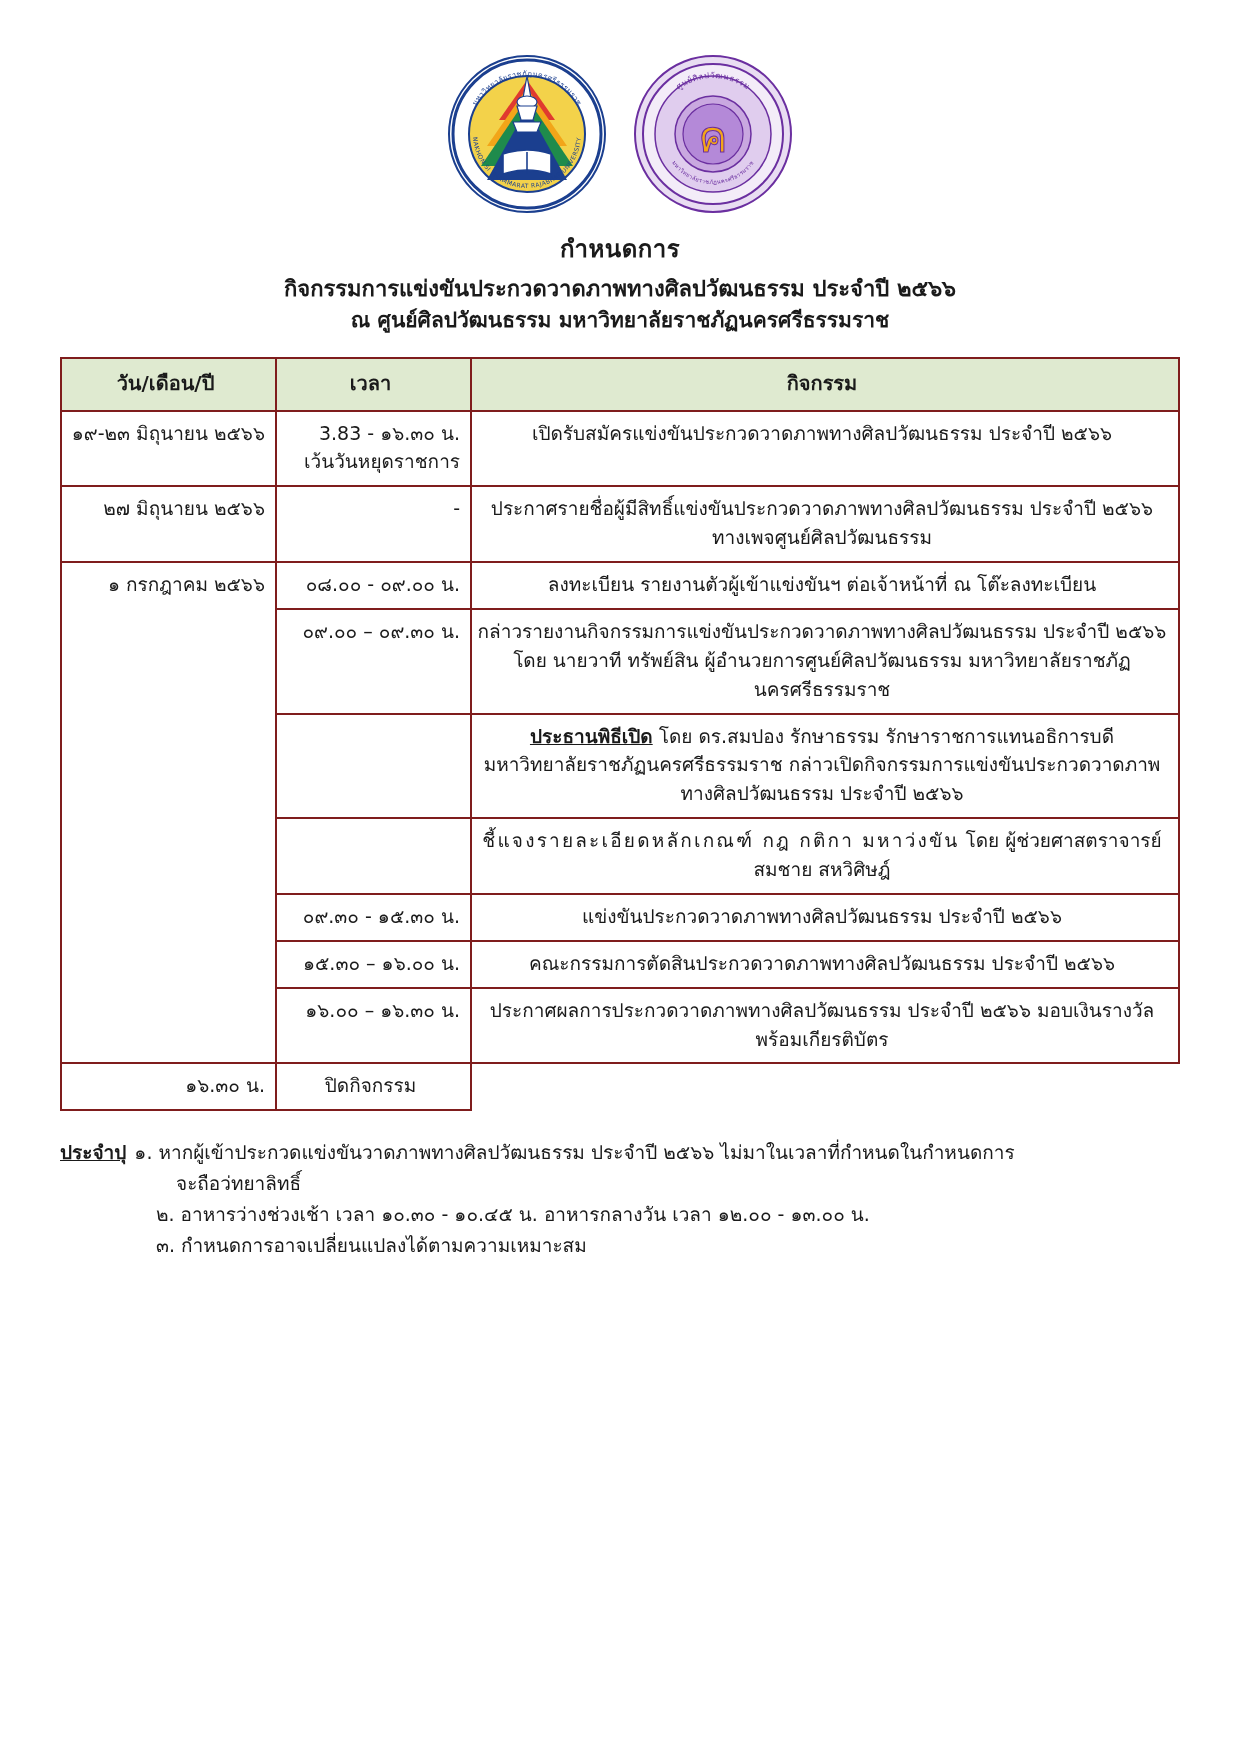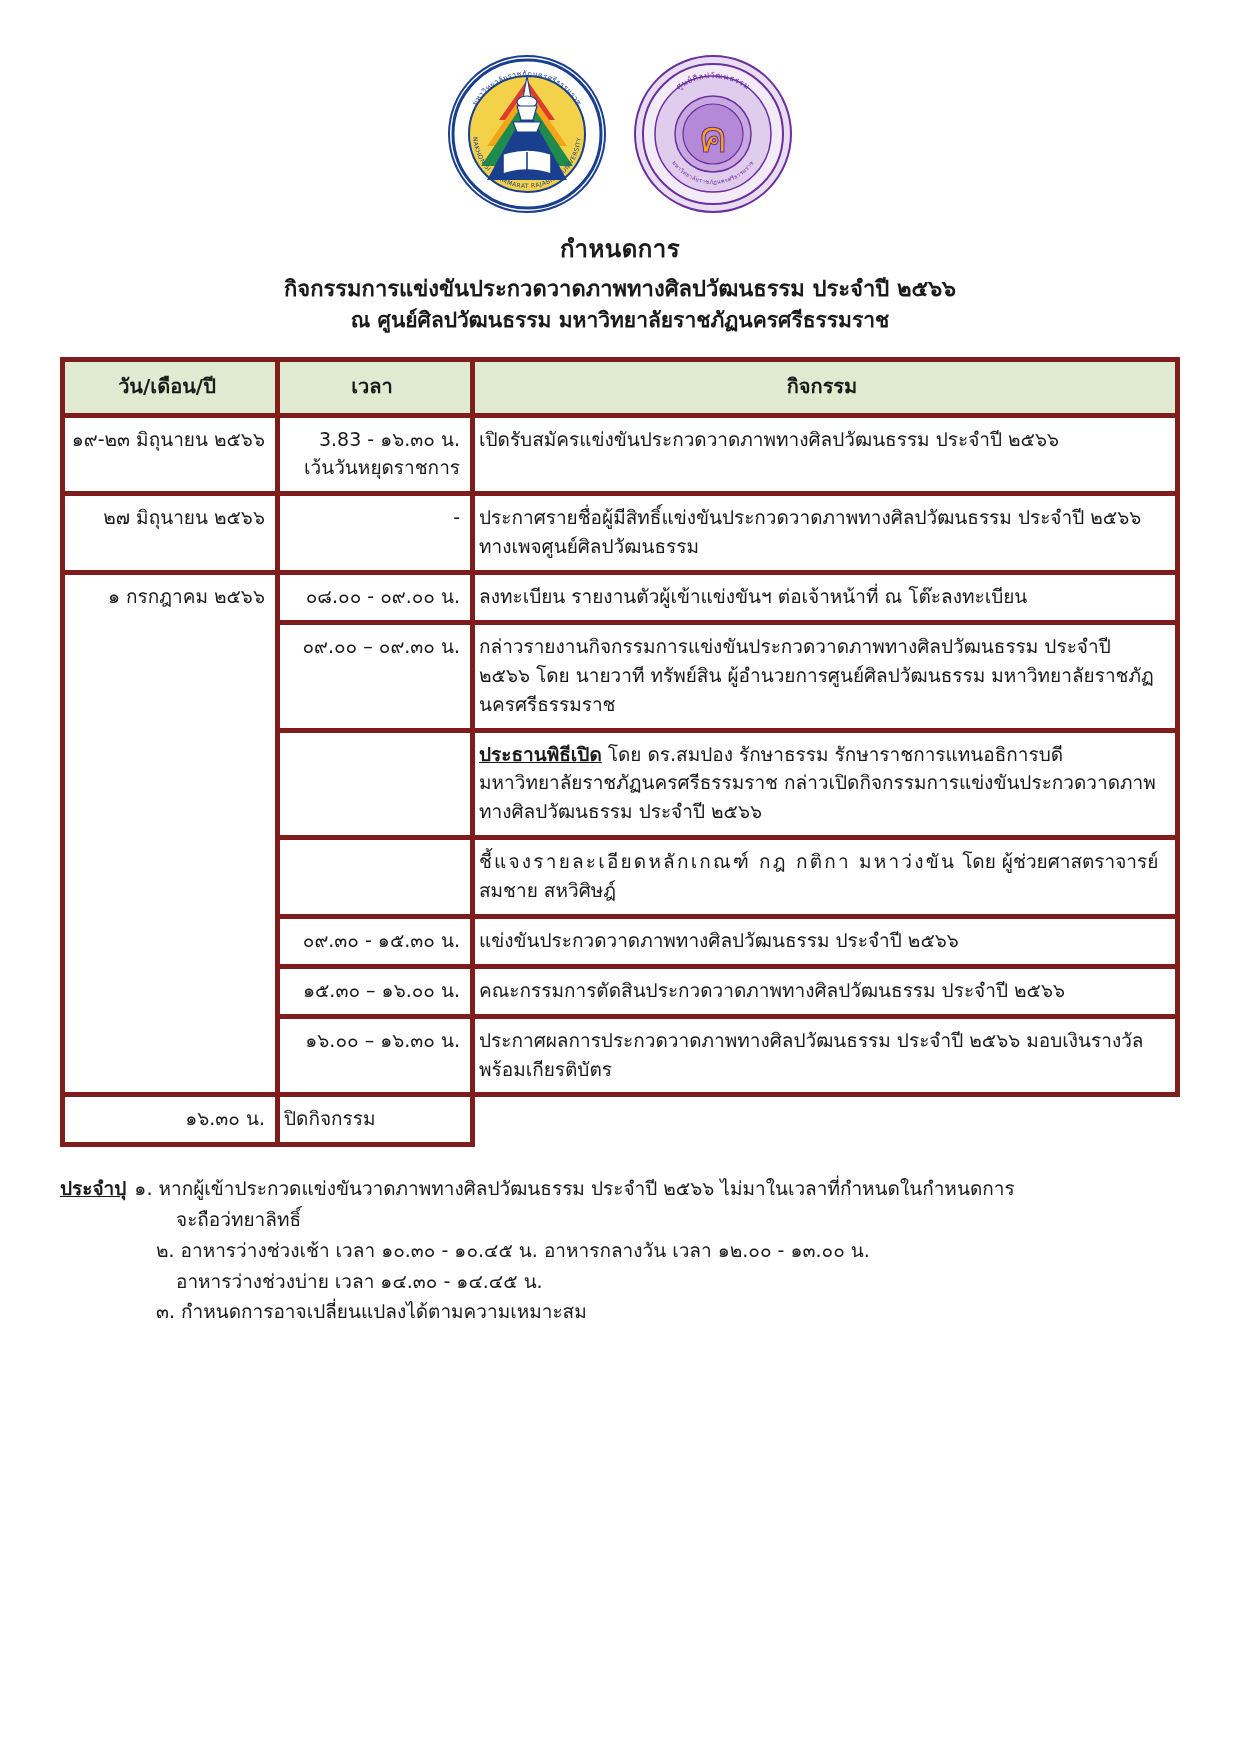--- a/index.html
+++ b/index.html
@@ -65,21 +65,21 @@
 
   
   table.schedule {
     margin-top: 22px;
     border-collapse: collapse;
     width: 100%;
     table-layout: fixed;
   }
   table.schedule th,
   table.schedule td {
-    border: 5px solid #7f1d1d;
+    border: 2px solid #7f1d1d;
     padding: 7px 10px 9px 4px;
     vertical-align: top;
     font-size: 19px;
     line-height: 1.52;
   }
   table.schedule thead th {
     background: #dfead0;
     text-align: center;
     font-weight: bold;
     font-size: 20px;
@@ -87,21 +87,21 @@
     padding-bottom: 11px;
   }
   col.c-date  { width: 215px; }
   col.c-time  { width: 195px; }
   col.c-act   { width: auto; }
 
   td.date, td.time {
     text-align: right;
   }
   td.act {
-    text-align: left;
+    text-align: center;
   }
   .u-bold-underline {
     font-weight: bold;
     text-decoration: underline;
   }
   .spread {
     letter-spacing: 2.2px;
   }
 
   
@@ -281,21 +281,20 @@
       <span class="note-label">ประจำปุ</span>
       <span class="note-num">๑.</span>
       <span class="note-body">หากผู้เข้าประกวดแข่งขันวาดภาพทางศิลปวัฒนธรรม ประจำปี ๒๕๖๖ ไม่มาในเวลาที่กำหนดในกำหนดการ</span>
     </div>
     <div class="indent">จะถือว่ทยาลิทธิ์</div>
 
     <div class="row2">
       <span class="note-num">๒.</span>
       <span class="note-body">อาหารว่างช่วงเช้า เวลา ๑๐.๓๐ - ๑๐.๔๕ น. อาหารกลางวัน เวลา ๑๒.๐๐ - ๑๓.๐๐ น.</span>
     </div>
-    <div class="indent2">อาหารว่างช่วงบ่าย เวลา ๑๔.๓๐ - ๑๔.๔๕ น.</div>
 
     <div class="row3">
       <span class="note-num">๓.</span>
       <span class="note-body">กำหนดการอาจเปลี่ยนแปลงได้ตามความเหมาะสม</span>
     </div>
   </div>
 
 </div>
 
 </body></html>

